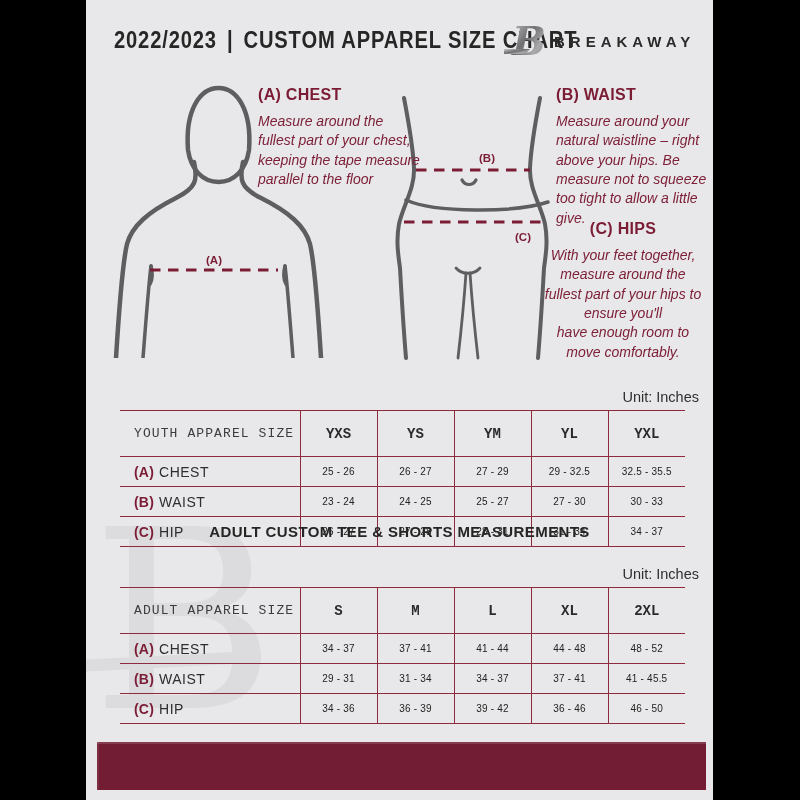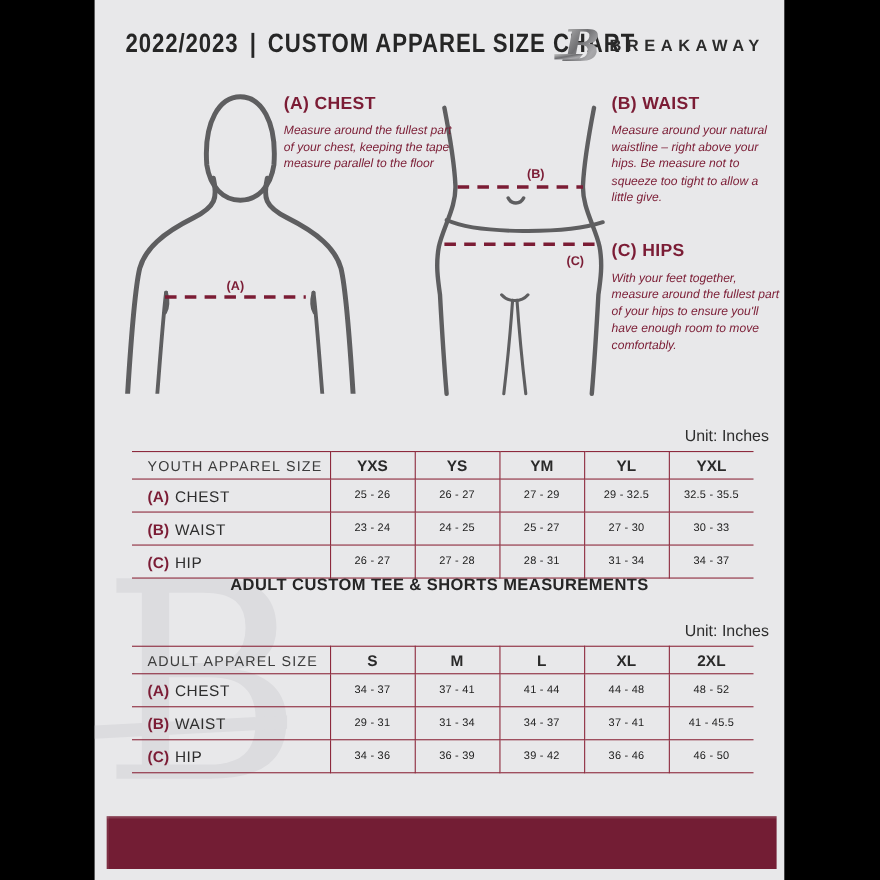--- a/index.html
+++ b/index.html
@@ -26,40 +26,40 @@
     letter-spacing:5px;color:#2b2b2b;white-space:nowrap;}
 
   
   .fig{position:absolute;}
   .fig-torso{left:14px;top:80px;width:235px;height:278px;}
   .fig-waist{left:304px;top:92px;width:170px;height:268px;}
 
   
   .guide{position:absolute;z-index:1;}
   .guide h3{margin:0 0 8px 0;font-size:16px;font-weight:700;color:#7b1c35;letter-spacing:.3px;}
-  .guide p{margin:0;font-size:11px;font-style:italic;color:#7d2038;line-height:1.38;white-space:pre-line;}
+  .guide p{margin:0;font-size:14px;font-style:italic;color:#7d2038;line-height:1.38;white-space:pre-line;}
   .guide-chest{left:172px;top:86px;width:162px;}
   .guide-waist{left:470px;top:86px;width:152px;}
-  .guide-hips{left:470px;top:220px;width:158px;}
+  .guide-hips{left:458px;top:220px;width:158px;text-align:center;}
 
   
   .sec-title{position:absolute;left:0;width:627px;text-align:center;
     font-size:15px;font-weight:700;color:#252525;letter-spacing:.4px;}
   .sec-unit{position:absolute;left:0;width:613px;text-align:right;
     font-size:14.5px;color:#2e2e2e;}
   .youth-title{top:370px;} .youth-unit{top:389px;}
   .adult-title{top:523px;} .adult-unit{top:566px;}
 
   
   table.size{position:absolute;left:34px;width:565px;border-collapse:collapse;table-layout:fixed;background:transparent;}
   .youth-table{top:410px;} .adult-table{top:587px;}
   table.size th,table.size td{border:1.7px solid #8d2a3d;padding:0;}
   table.size tr>*:first-child{border-left:none;}
   table.size tr>*:last-child{border-right:none;}
-  table.size th{height:25px;font-size:14px;font-weight:700;color:#2a2a2a;text-align:center;}
+  table.size th{height:46px;font-size:14px;font-weight:700;color:#2a2a2a;text-align:center;font-family:Liberation Mono, monospace;}
   table.size th.rowhead{text-align:left;padding-left:14px;font-weight:400;font-size:13px;
     letter-spacing:1.1px;color:#3c3c3c;}
   table.size td{height:30px;text-align:center;font-size:10px;color:#222;letter-spacing:.2px;}
   table.size td.lbl{text-align:left;padding-left:14px;font-size:14px;}
   table.size td.lbl .pfx{font-weight:700;color:#7b1c35;margin-right:5px;}
   table.size td.lbl .txt{color:#2e2e2e;letter-spacing:.5px;}
 
   
   .footer-bar{position:absolute;left:11px;top:742px;width:609px;height:48px;background:#731d34;z-index:2;
     box-shadow:inset 0 2px 0 rgba(255,255,255,.14), inset 2px 0 0 rgba(255,255,255,.08);}

